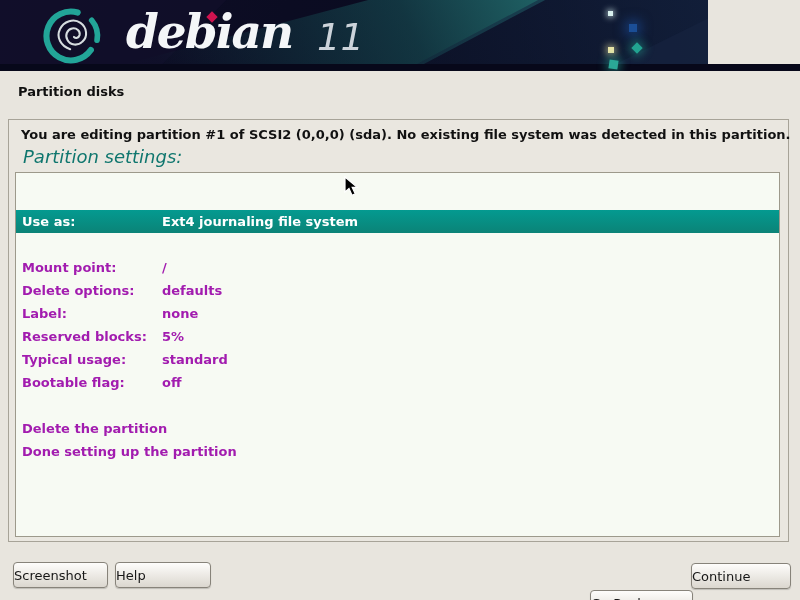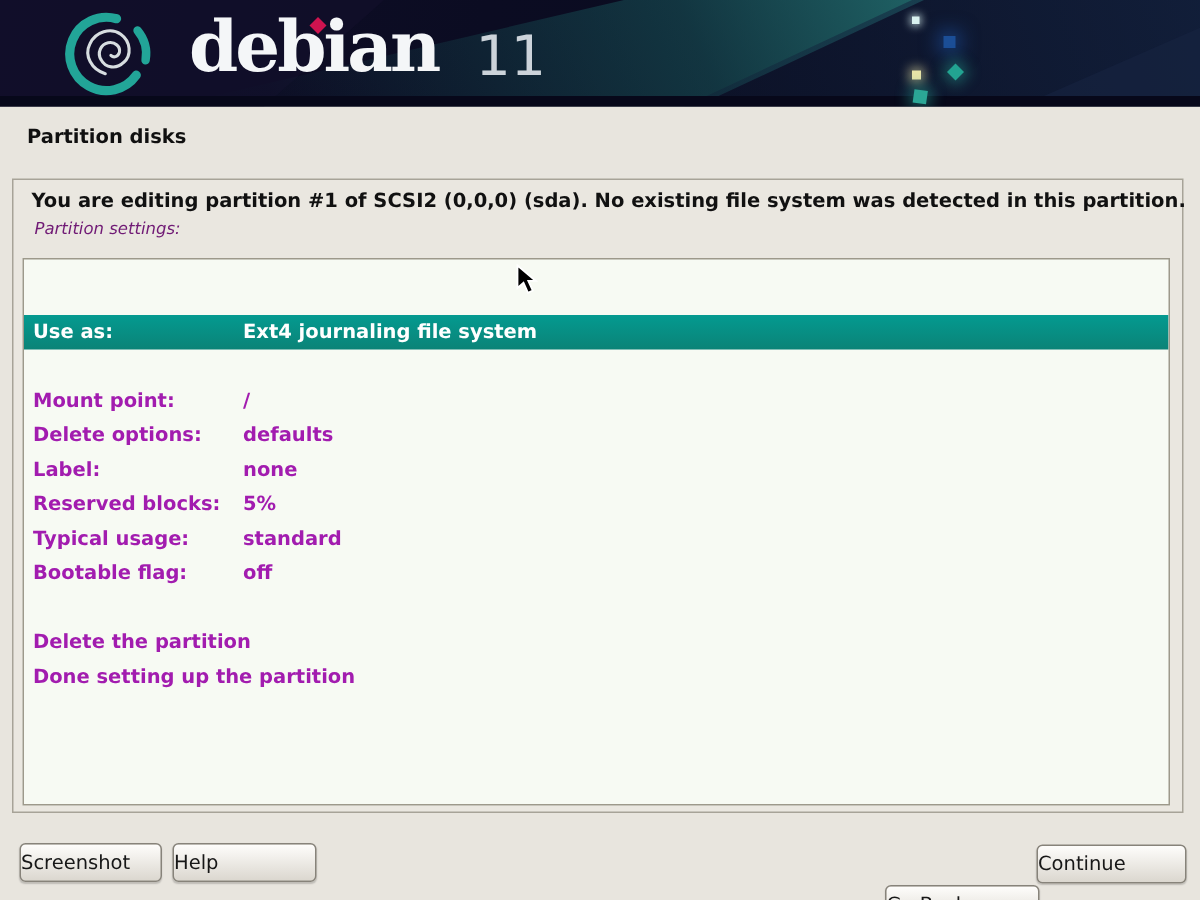--- a/index.html
+++ b/index.html
@@ -2,22 +2,22 @@
 <html><head>
 <meta charset="utf-8">
 <style>
   * { margin:0; padding:0; box-sizing:border-box; }
   html,body { width:800px; height:600px; }
   body { font-family:"DejaVu Sans","Liberation Sans",sans-serif; }
 
   .screen { position:relative; width:800px; height:600px; background:#e8e5de; overflow:hidden; }
 
   
-  .header { position:absolute; left:0; top:0; width:800px; height:71px;
-            background:linear-gradient(100deg,#100d28 0%,#0b0c22 40%,#090c1e 100%); overflow:hidden; }
+  .header { position:absolute; left:0; top:0; width:708px; height:71px;
+            background:linear-gradient(100deg,#100d28 0%,#0b0c22 40%,#090c1e 100%); overflow:hidden;font-style:italic; }
   .decor { position:absolute; inset:0; }
   .decor-left-slab { position:absolute; inset:0; background:#120f2b;
             clip-path:polygon(0 0,32% 0,22% 100%,0 100%); opacity:.65; }
   .decor-teal-band { position:absolute; inset:0;
             background:linear-gradient(245deg, rgba(52,170,160,0.85) 0%, rgba(30,115,112,0.40) 42%, rgba(12,48,60,0.05) 78%, rgba(12,48,60,0) 85%);
             clip-path:polygon(52% 0,77% 0,58% 100%,14% 100%); }
   .decor-right-slab { position:absolute; inset:0;
             background:linear-gradient(250deg, rgba(20,36,66,0.75) 0%, rgba(13,22,42,0.25) 55%, rgba(13,22,42,0) 80%);
             clip-path:polygon(76% 0,100% 0,100% 100%,57% 100%); }
   .decor-right-slash { position:absolute; inset:0; background:rgba(24,36,66,0.55);
@@ -39,21 +39,21 @@
               font-size:37px; color:#ccd3da; }
   .i-diamond { position:absolute; left:208px; top:13px; width:8px; height:8px;
                background:#cf134f; transform:rotate(45deg); z-index:3; }
 
   
   .page-title { position:absolute; left:18px; top:84px; font-size:13px; font-weight:bold; color:#101010; }
 
   .content-box { position:absolute; left:8px; top:119px; width:781px; height:423px;
                  background:#eae7e0; border:1px solid #a7a398; }
   .msg { position:absolute; left:12px; top:7px; font-size:13px; font-weight:bold; color:#111; white-space:nowrap; }
-  .section-label { position:absolute; left:14px; top:26px; font-size:11px; font-style:italic; color:#701a75; }
+  .section-label { position:absolute; left:14px; top:26px; font-size:18px; font-style:italic; color:#0f766e; }
 
   .list-box { position:absolute; left:6px; top:52px; width:765px; height:365px;
               background:#f7faf3; border:1px solid #9d998b; overflow:hidden; }
   .row { position:relative; height:23px; line-height:23px; font-size:13px; font-weight:bold; color:#a21caf; }
   .row .cell-label { position:absolute; left:6px; top:0; }
   .row .cell-value { position:absolute; left:146px; top:0; }
   .row.selected { background:linear-gradient(#049a90,#0b8377); color:#ffffff;margin-top:37px; }
 
   .cursor { position:absolute; left:344px; top:176px; width:15px; height:21px; z-index:9; }
 

